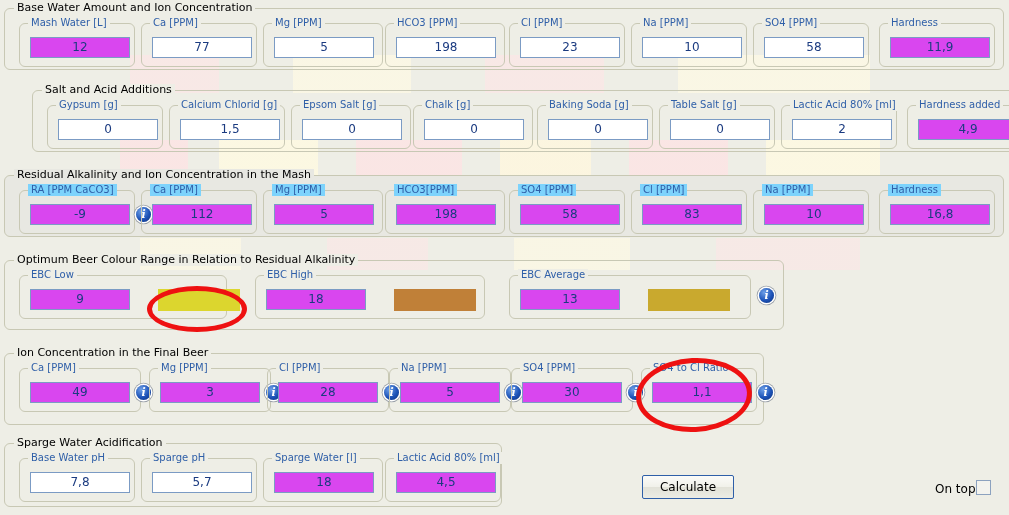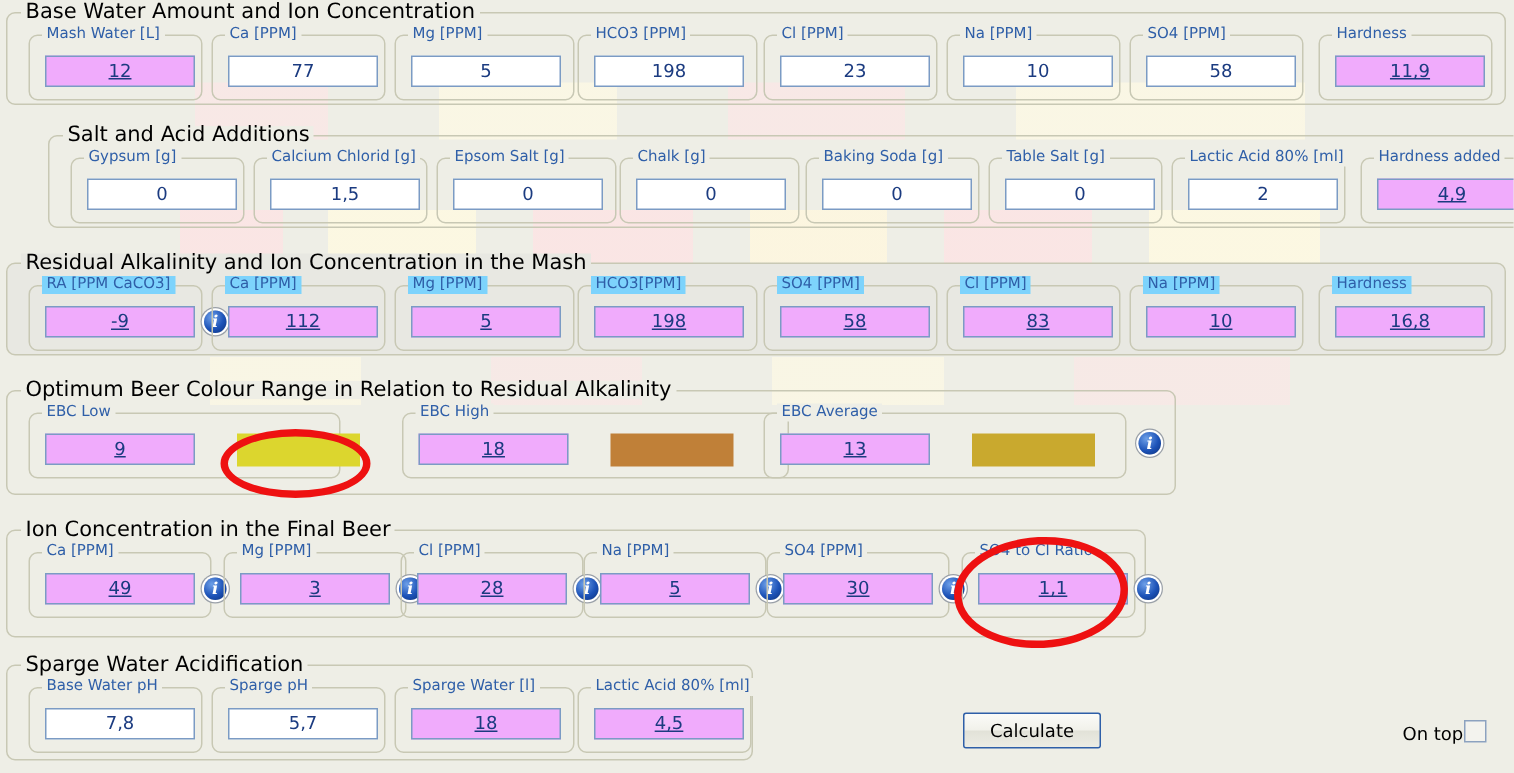--- a/index.html
+++ b/index.html
@@ -62,21 +62,21 @@
     background: transparent;
     z-index: 1;
   }
   .panel.shaded { background: #e8e8e2; padding-left: 12px; }
   .panel > .panel-title {
     position: absolute;
     top: -7px;
     left: 9px;
     padding: 0 3px;
     background: #eeeee6;
-    font-size: 14px;
+    font-size: 11px;
     color: #000;
     white-space: nowrap;
     line-height: 12px;
   }
   .panel.shaded > .panel-title { background: #e8e8e2; }
 
   .field {
     position: absolute;
     box-sizing: border-box;
     border: 1px solid #c8c8b4;
@@ -105,21 +105,21 @@
     width: 100px;
     height: 21px;
     border: 1px solid #7b9bc4;
     background: #ffffff;
     color: #1b3b80;
     font-size: 12px;
     text-align: center;
     line-height: 19px;
     font-family: "DejaVu Sans", "Liberation Sans", sans-serif;
   }
-  .tbox.readonly { background: #f0abfc; text-decoration: underline; }
+  .tbox.readonly { background: #d946ef; }
 
   .swatch {
     position: absolute;
     top: 13px;
     width: 82px;
     height: 22px;
     border: none;
   }
 
   .infoicon {
@@ -301,21 +301,21 @@
         <div class="tbox readonly">16,8</div>
       </div>
     </div>
     <div class="panel" style="left: 4px; top: 260px; width: 780px; height: 70px;">
       <div class="panel-title">Optimum Beer Colour Range in Relation to Residual Alkalinity</div>
       <div class="field" style="left: 14px; width: 208px;">
         <div class="field-label">EBC Low</div>
         <div class="tbox readonly" style="width: 100px;">9</div>
         <div class="swatch" style="left: 138px; background: rgb(220, 214, 46);"></div>
       </div>
-      <div class="field" style="left: 263px; width: 258px;">
+      <div class="field" style="left: 250px; width: 230px;">
         <div class="field-label">EBC High</div>
         <div class="tbox readonly" style="width: 100px;">18</div>
         <div class="swatch" style="left: 138px; background: rgb(192, 128, 56);"></div>
       </div>
       <div class="field" style="left: 504px; width: 242px;">
         <div class="field-label">EBC Average</div>
         <div class="tbox readonly" style="width: 100px;">13</div>
         <div class="swatch" style="left: 138px; background: rgb(201, 169, 46);"></div>
       </div>
       <div class="infoicon" style="left: 754px; top: 27px;">i</div>

